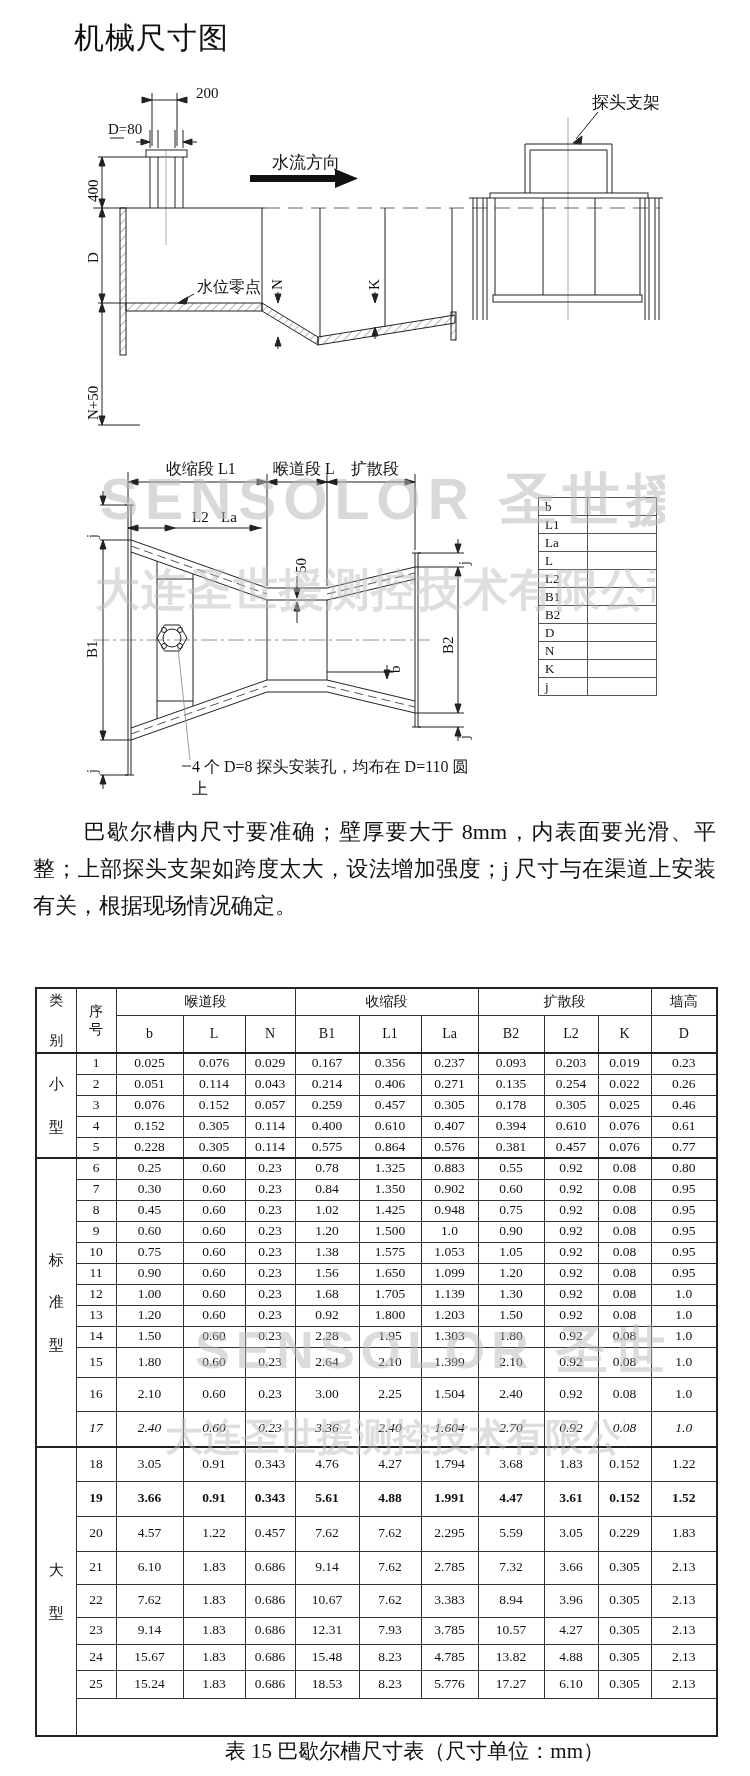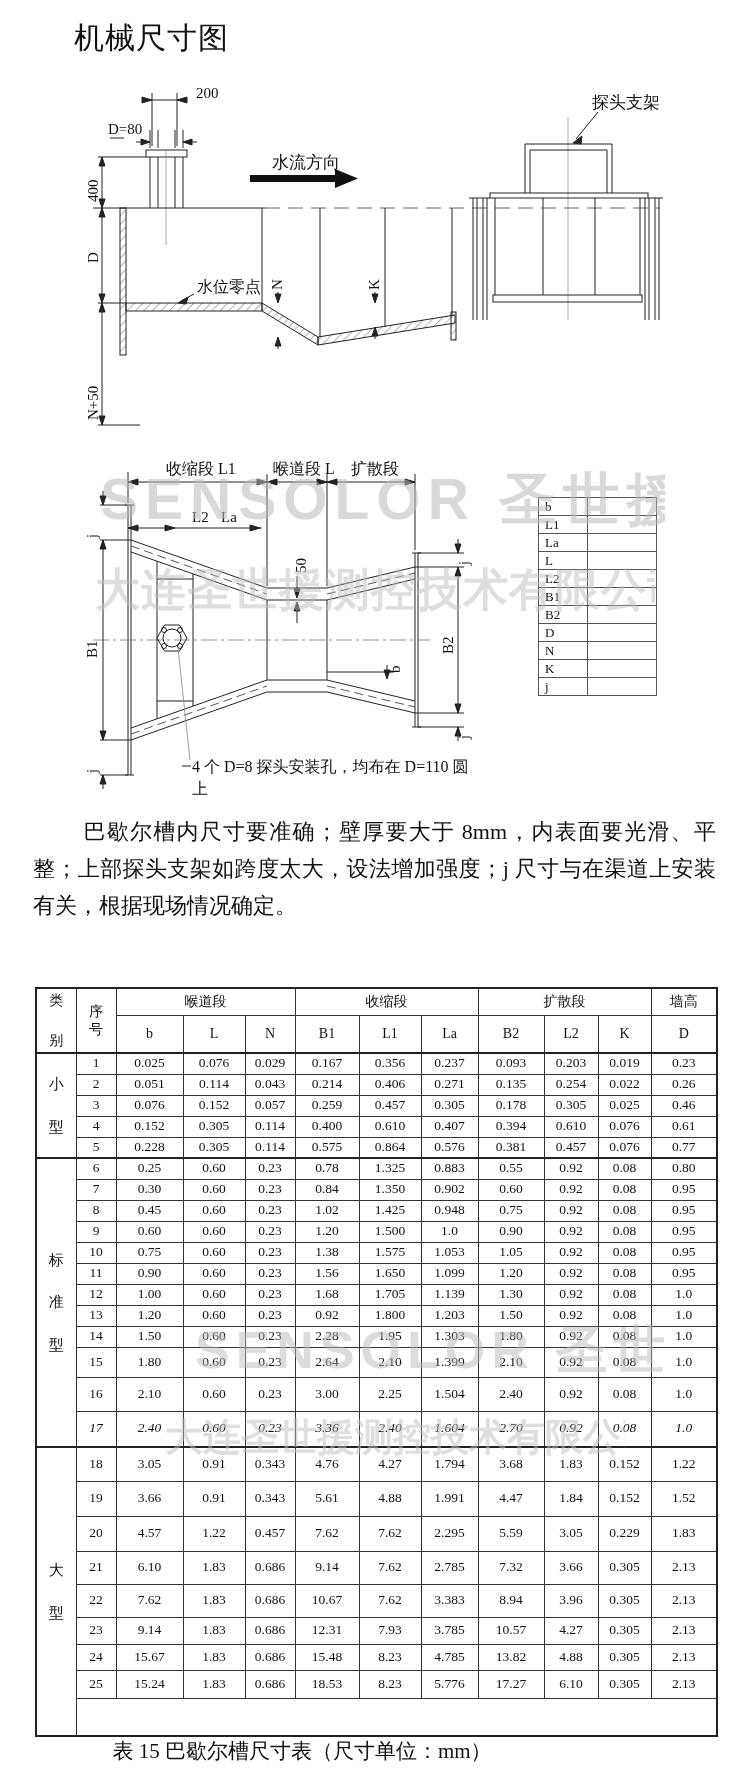--- a/index.html
+++ b/index.html
@@ -34,21 +34,21 @@
                  font-size:13.5px;padding:0;line-height:1.1;}
   .size-table thead{border-bottom:2px solid #222;}
   .size-table tr.h1{height:27px;}
   .size-table tr.h1 td{font-size:14px;}
   .size-table tr.h2{height:38px;}
   .size-table tr.h2 td{font-size:14px;}
   .size-table tr.group-start td{border-top:2px solid #222;}
   .stack{display:flex;flex-direction:column;align-items:center;gap:3px;font-size:14px;}
   .spread{height:56px;justify-content:space-between;}
   .cat-stack{display:flex;flex-direction:column;align-items:center;justify-content:center;gap:26px;font-size:15px;}
-  .caption{left:0;top:1737px;width:604px;text-align:center;font-size:21px;z-index:3;}
+  .caption{left:0;top:1737px;width:604px;text-align:right;font-size:21px;z-index:3;}
 </style>
 </head>
 <body>
 
 <div class="abs title">机械尺寸图</div>
 
 <div class="wm wm-brand1">SENSOLOR 圣世援</div>
 <div class="wm wm-co1">大连圣世援测控技术有限公司</div>
 <div class="wm wm-brand2">SENSOLOR 圣世援</div>
 <div class="wm wm-co2">大连圣世援测控技术有限公司</div>
@@ -623,30 +623,30 @@
         <td>0.91</td>
         <td>0.343</td>
         <td>4.76</td>
         <td>4.27</td>
         <td>1.794</td>
         <td>3.68</td>
         <td>1.83</td>
         <td>0.152</td>
         <td>1.22</td>
       </tr>
-      <tr style="height: 35px;">
+      <tr style="height: 35px; font-weight: bold;">
         <td>19</td>
         <td>3.66</td>
         <td>0.91</td>
         <td>0.343</td>
         <td>5.61</td>
         <td>4.88</td>
         <td>1.991</td>
         <td>4.47</td>
-        <td>1.84</td>
+        <td>3.61</td>
         <td>0.152</td>
         <td>1.52</td>
       </tr>
       <tr style="height: 35px; margin-top: 24px;">
         <td>20</td>
         <td>4.57</td>
         <td>1.22</td>
         <td>0.457</td>
         <td>7.62</td>
         <td>7.62</td>

